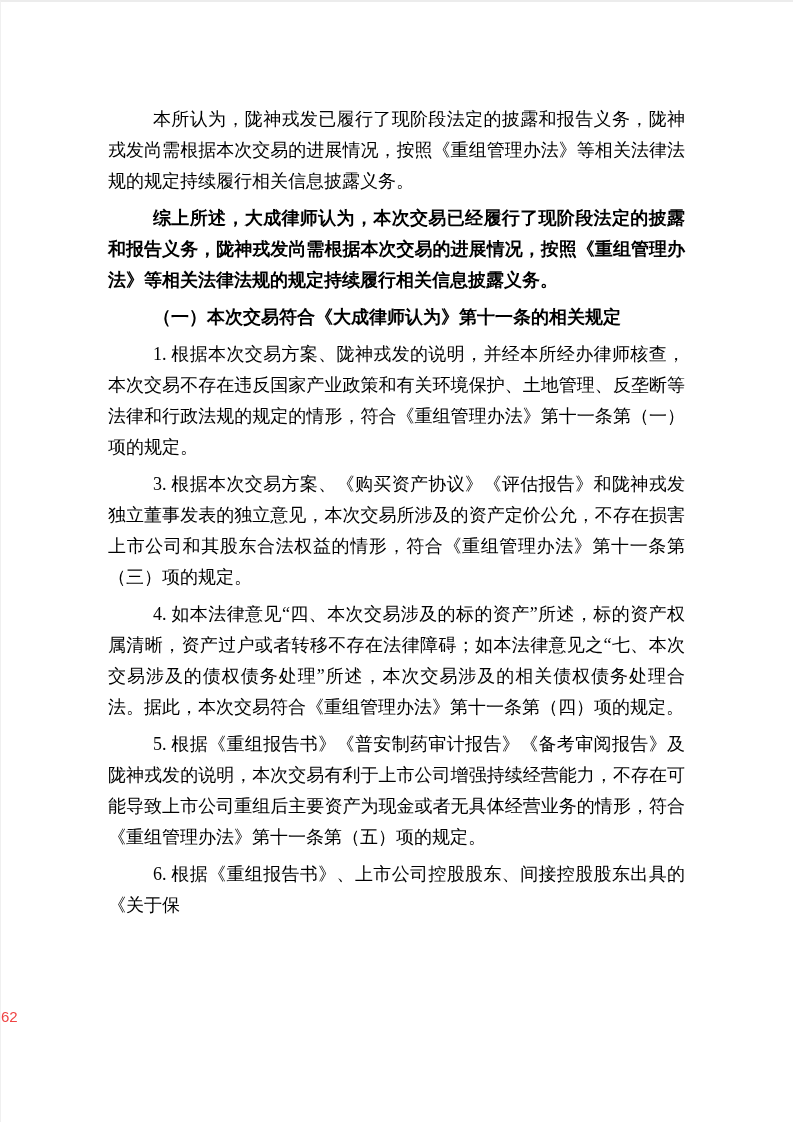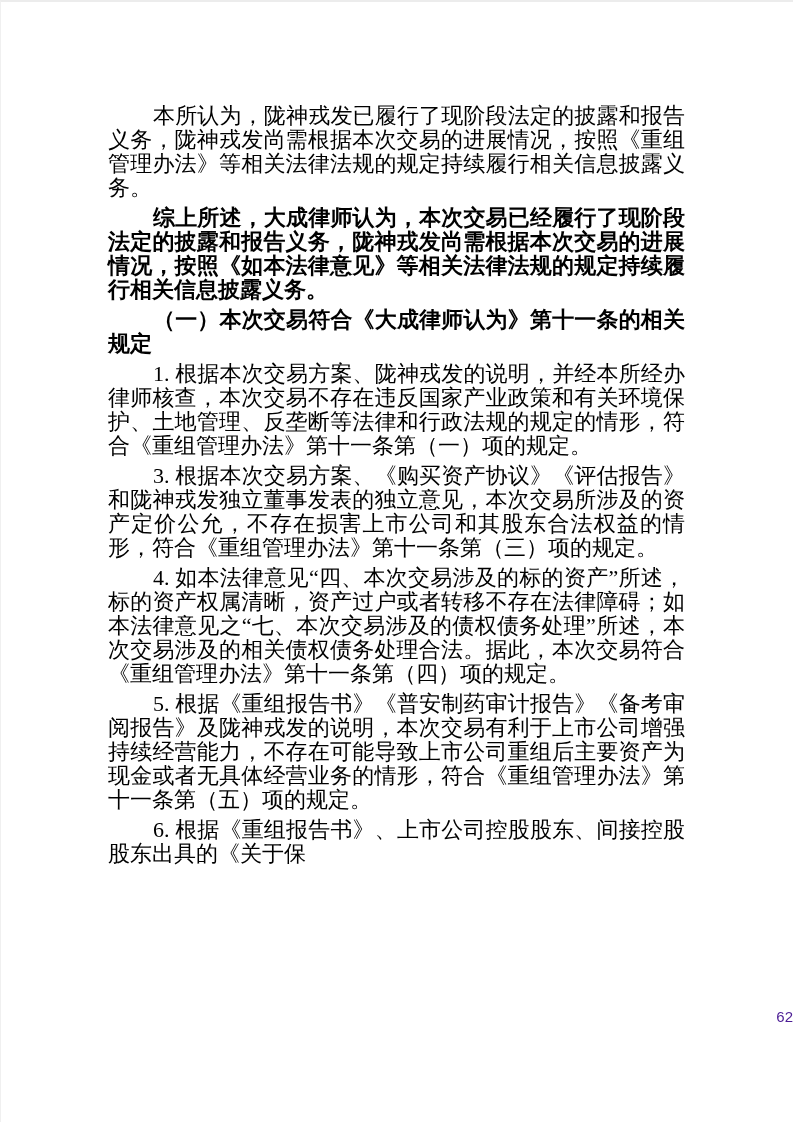--- a/index.html
+++ b/index.html
@@ -18,49 +18,49 @@
     overflow: hidden;
     font-family: "Liberation Serif", "DejaVu Serif", serif;
     color: #000000;
   }
   .content {
     box-sizing: border-box;
     padding: 102px 108px 0 107px;
   }
   .content p {
     margin: 0 0 6px 0;
-    font-size: 22px;
-    line-height: 24px;
+    font-size: 18px;
+    line-height: 31px;
     text-indent: 45px;
     text-align: justify;
     letter-spacing: 0;
     word-break: break-all;
   }
   .content p.bold {
     font-weight: 700;
   }
   .page-footer {
     position: absolute;
     top: 1006px;
     left: 0;
     width: 100%;
-    text-align: right;
+    text-align: left;
     font-family: "Liberation Sans", "DejaVu Sans", sans-serif;
     font-size: 15px;
     line-height: 18px;
-    color: #4c1d95;
+    color: #ef4444;
   }
 </style>
 </head>
 <body>
 
 <div class="doc-page">
   <div class="content">
     <p>本所认为，陇神戎发已履行了现阶段法定的披露和报告义务，陇神戎发尚需根据本次交易的进展情况，按照《重组管理办法》等相关法律法规的规定持续履行相关信息披露义务。</p>
-    <p class="bold">综上所述，大成律师认为，本次交易已经履行了现阶段法定的披露和报告义务，陇神戎发尚需根据本次交易的进展情况，按照《如本法律意见》等相关法律法规的规定持续履行相关信息披露义务。</p>
+    <p class="bold">综上所述，大成律师认为，本次交易已经履行了现阶段法定的披露和报告义务，陇神戎发尚需根据本次交易的进展情况，按照《重组管理办法》等相关法律法规的规定持续履行相关信息披露义务。</p>
     <p class="bold">（一）本次交易符合《大成律师认为》第十一条的相关规定</p>
     <p>1. 根据本次交易方案、陇神戎发的说明，并经本所经办律师核查，本次交易不存在违反国家产业政策和有关环境保护、土地管理、反垄断等法律和行政法规的规定的情形，符合《重组管理办法》第十一条第（一）项的规定。</p>
     <p>3. 根据本次交易方案、《购买资产协议》《评估报告》和陇神戎发独立董事发表的独立意见，本次交易所涉及的资产定价公允，不存在损害上市公司和其股东合法权益的情形，符合《重组管理办法》第十一条第（三）项的规定。</p>
     <p>4. 如本法律意见“四、本次交易涉及的标的资产”所述，标的资产权属清晰，资产过户或者转移不存在法律障碍；如本法律意见之“七、本次交易涉及的债权债务处理”所述，本次交易涉及的相关债权债务处理合法。据此，本次交易符合《重组管理办法》第十一条第（四）项的规定。</p>
     <p>5. 根据《重组报告书》《普安制药审计报告》《备考审阅报告》及陇神戎发的说明，本次交易有利于上市公司增强持续经营能力，不存在可能导致上市公司重组后主要资产为现金或者无具体经营业务的情形，符合《重组管理办法》第十一条第（五）项的规定。</p>
     <p>6. 根据《重组报告书》、上市公司控股股东、间接控股股东出具的《关于保</p>
   </div>
   <div class="page-footer">
     <span>62</span>
   </div>

